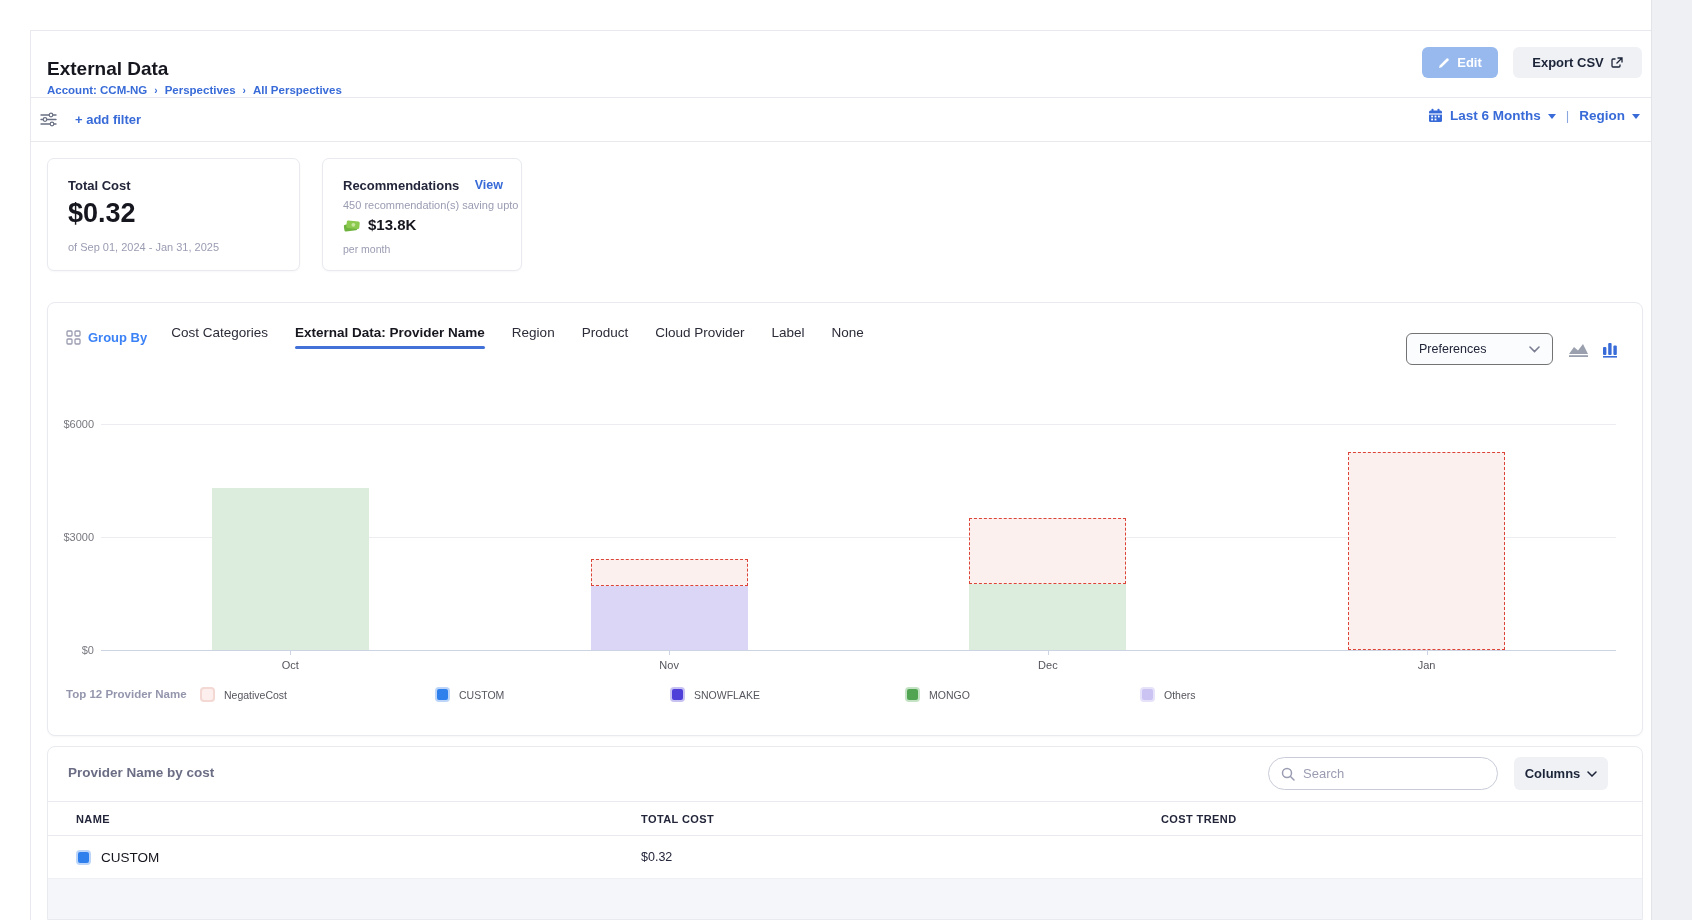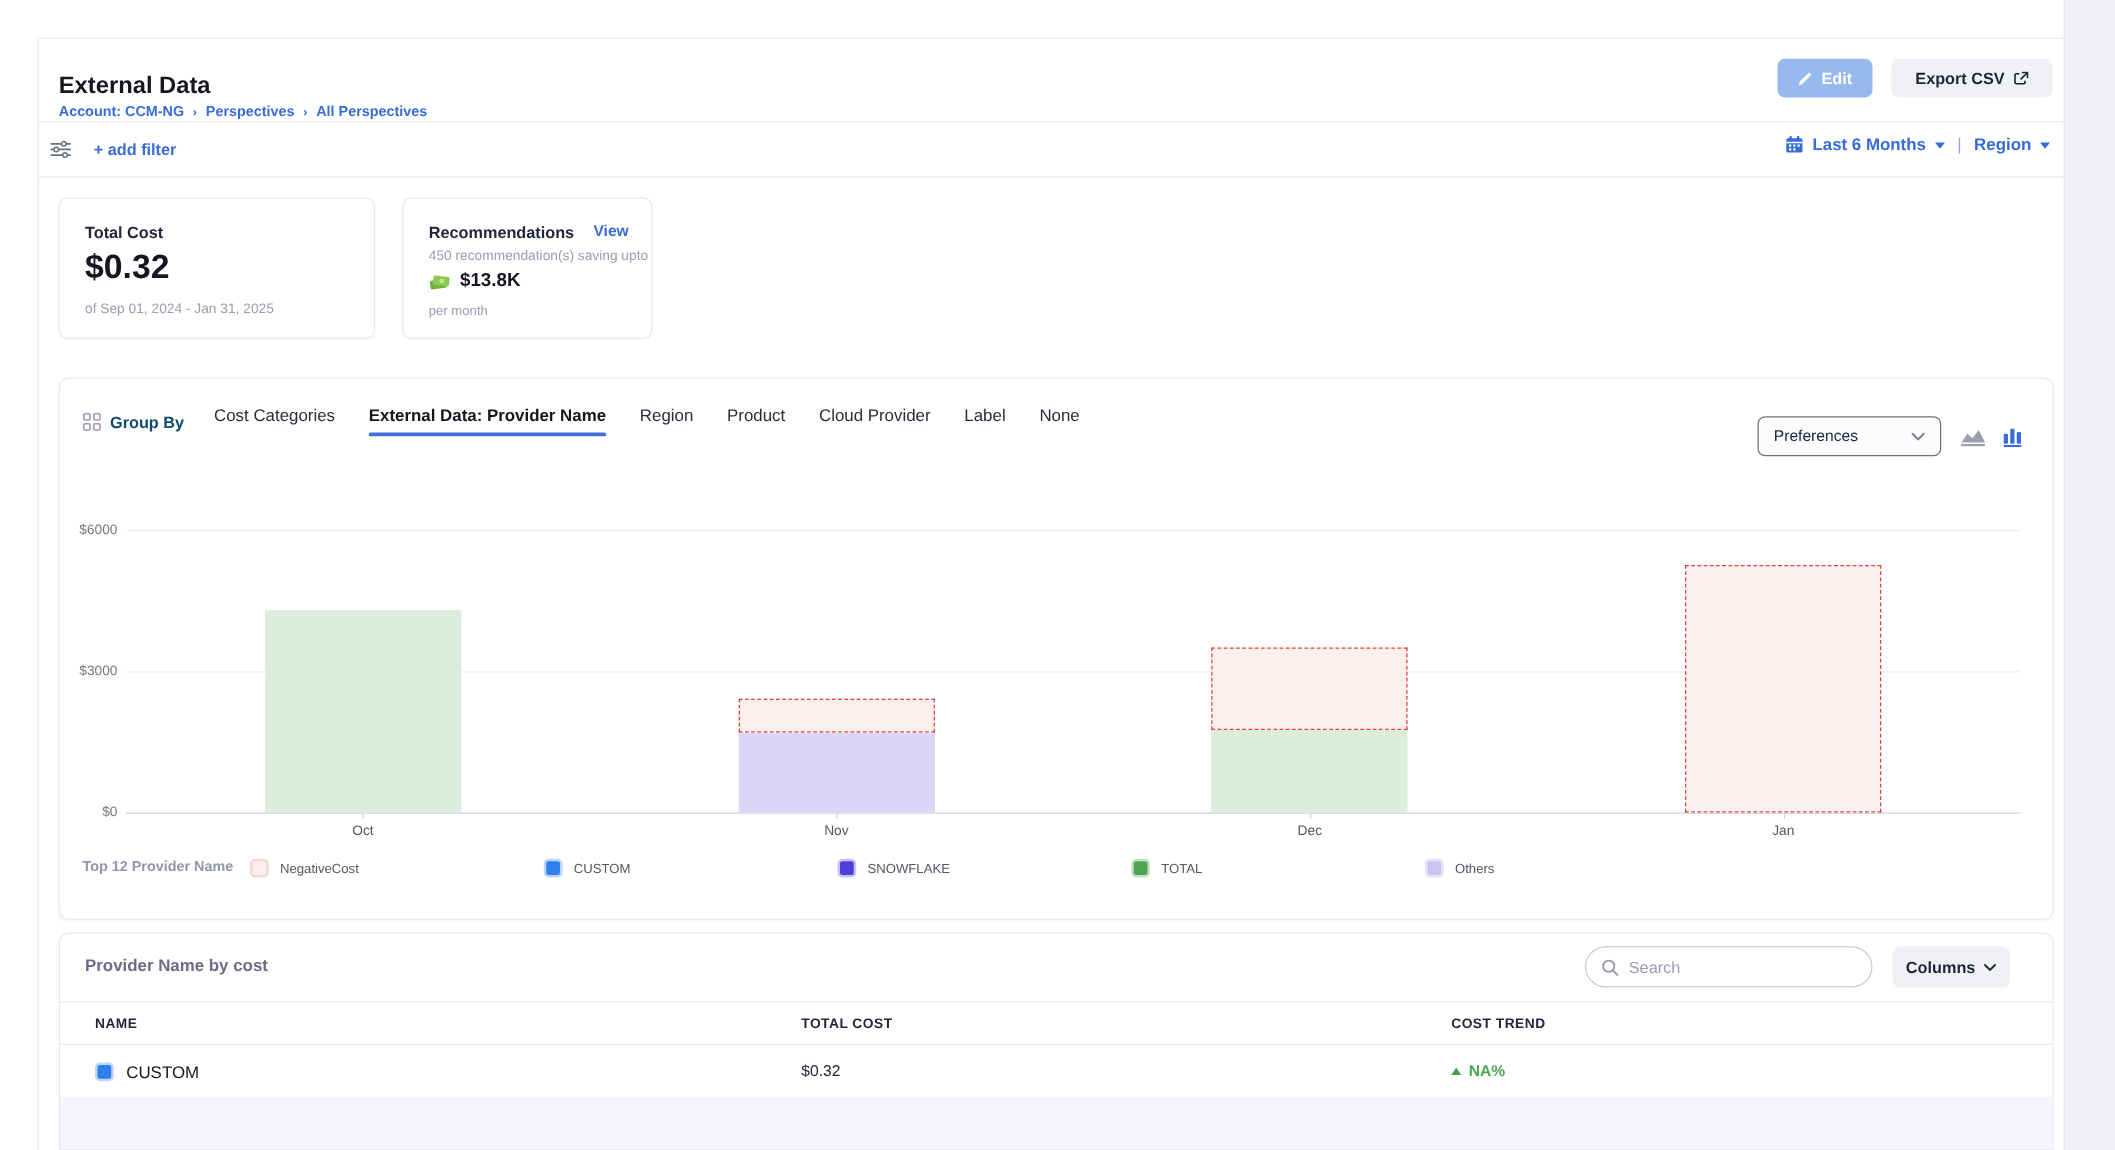--- a/index.html
+++ b/index.html
@@ -44,21 +44,21 @@
   .reco-sub { position:absolute; left:20px; top:40px; font-size:11px; color:#9a9cb2; }
   .reco-val { position:absolute; left:20px; top:57px; display:flex; align-items:center; gap:7px;
     font-size:15px; font-weight:700; color:#16161f; }
   .reco-per { position:absolute; left:20px; top:84px; font-size:10.5px; color:#9a9cb2; }
 
   
   .chart-card { position:absolute; left:47px; top:302px; width:1596px; height:434px;
     background:#fff; border:1px solid #e8eaf0; border-radius:8px; box-shadow:0 1px 2px rgba(40,41,61,.04); }
   .groupby-row { position:absolute; left:18px; top:22px; display:flex; align-items:center; gap:0; }
   .groupby-label { display:flex; align-items:center; gap:7px; font-size:13px; font-weight:600;
-    color:#0c4a6e; margin-right:24px; }
+    color:#3b82f6; margin-right:24px; }
   .gb-tab { font-size:13.5px; color:#2b2c38; margin-right:27px; cursor:pointer; position:relative; padding-bottom:9px; }
   .gb-tab.active { font-weight:700; color:#16161f; }
   .gb-tab.active::after { content:""; position:absolute; left:0; right:0; bottom:0; height:3px;
     background:#4271d8; border-radius:2px; }
   .pref-select { position:absolute; left:1358px; top:30px; width:147px; height:32px; border:1px solid #737373;
     border-radius:6px; background:#fbfcfe; display:flex; align-items:center; justify-content:space-between;
     padding:0 12px; font-size:12.5px; color:#23263a; cursor:pointer; }
   .chart-type-icons { position:absolute; left:1520px; top:38px; display:flex; gap:13px; }
   .chart-type-icons svg { cursor:pointer; }
 
@@ -272,21 +272,21 @@
       <div class="legend-item">
         <span class="legend-swatch" style="background: rgb(47, 128, 237); border-color: rgb(188, 213, 248);"></span>
         <span class="legend-label">CUSTOM</span>
       </div>
       <div class="legend-item">
         <span class="legend-swatch" style="background: rgb(78, 63, 216); border-color: rgb(200, 194, 242);"></span>
         <span class="legend-label">SNOWFLAKE</span>
       </div>
       <div class="legend-item">
         <span class="legend-swatch" style="background: rgb(81, 165, 82); border-color: rgb(196, 227, 197);"></span>
-        <span class="legend-label">TOTAL</span>
+        <span class="legend-label">MONGO</span>
       </div>
       <div class="legend-item">
         <span class="legend-swatch" style="background: rgb(203, 196, 242); border-color: rgb(230, 226, 250);"></span>
         <span class="legend-label">Others</span>
       </div>
     </div>
   </div>
 
   <div class="table-card">
     <div class="table-title">Provider Name by cost</div>
@@ -307,20 +307,16 @@
       <span>NAME</span>
       <span>TOTAL COST</span>
       <span>COST TREND</span>
     </div>
     <div class="tbl-row tbl-grid">
       <span class="row-name">
         <span class="row-swatch" style="background: rgb(47, 128, 237); border-color: rgb(188, 213, 248);"></span>
         <span>CUSTOM</span>
       </span>
       <span class="row-cost">$0.32</span>
-      <span class="row-trend">
-        <span class="tri-up"></span>
-        <span>NA%</span>
-      </span>
     </div>
     <div class="tbl-filler"></div>
   </div>
 </div>
 
 </body></html>

